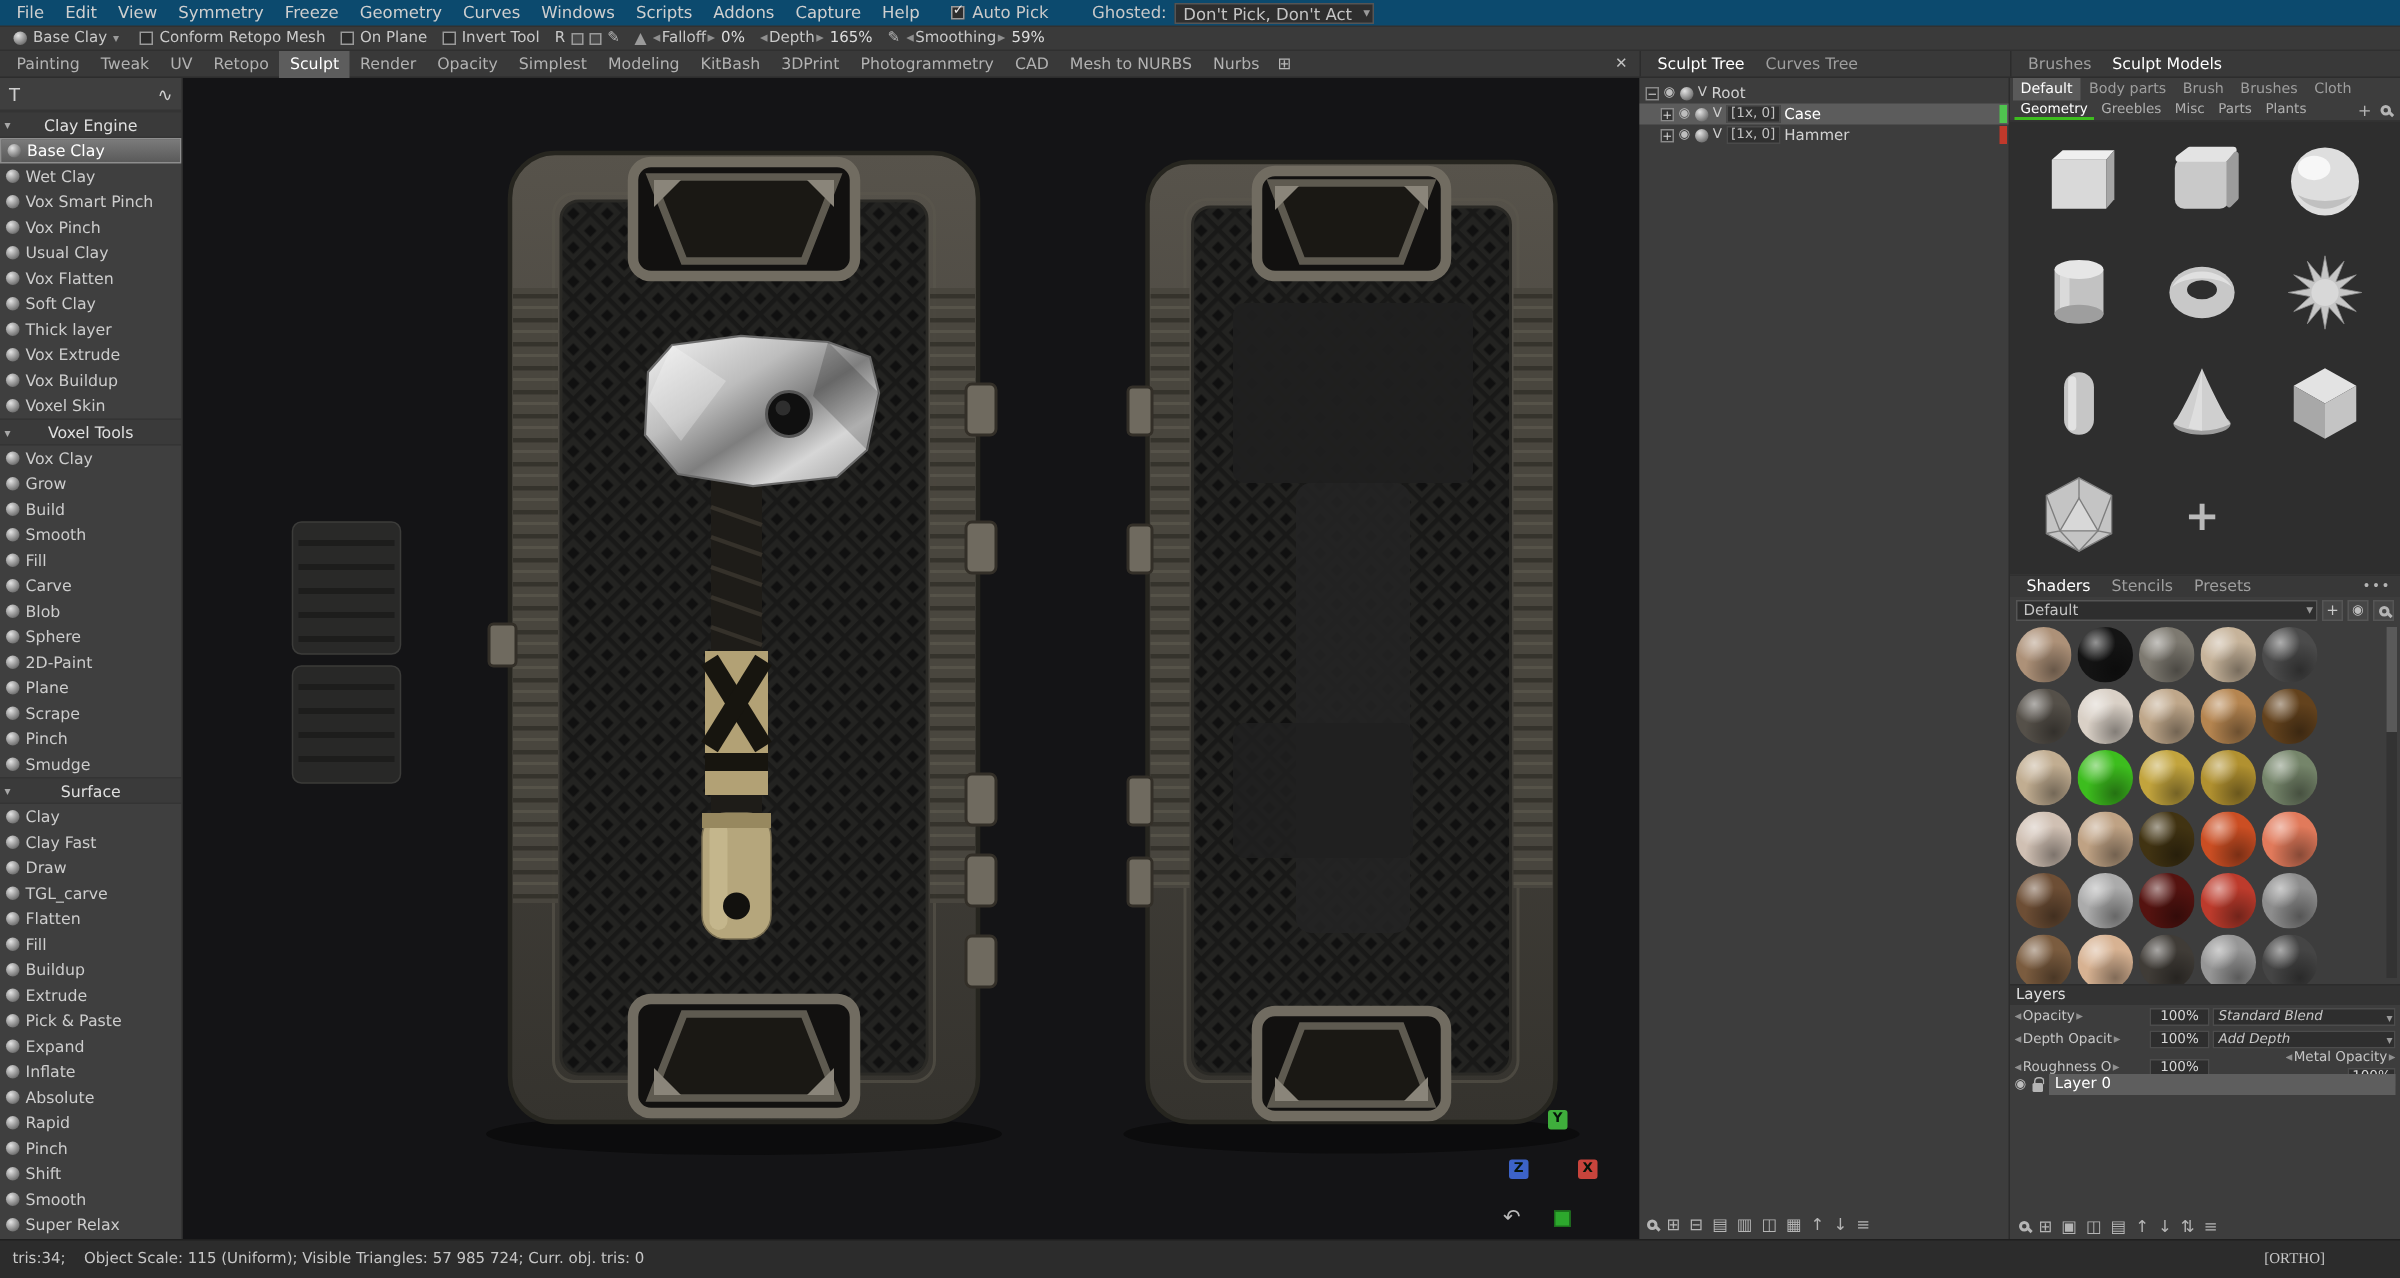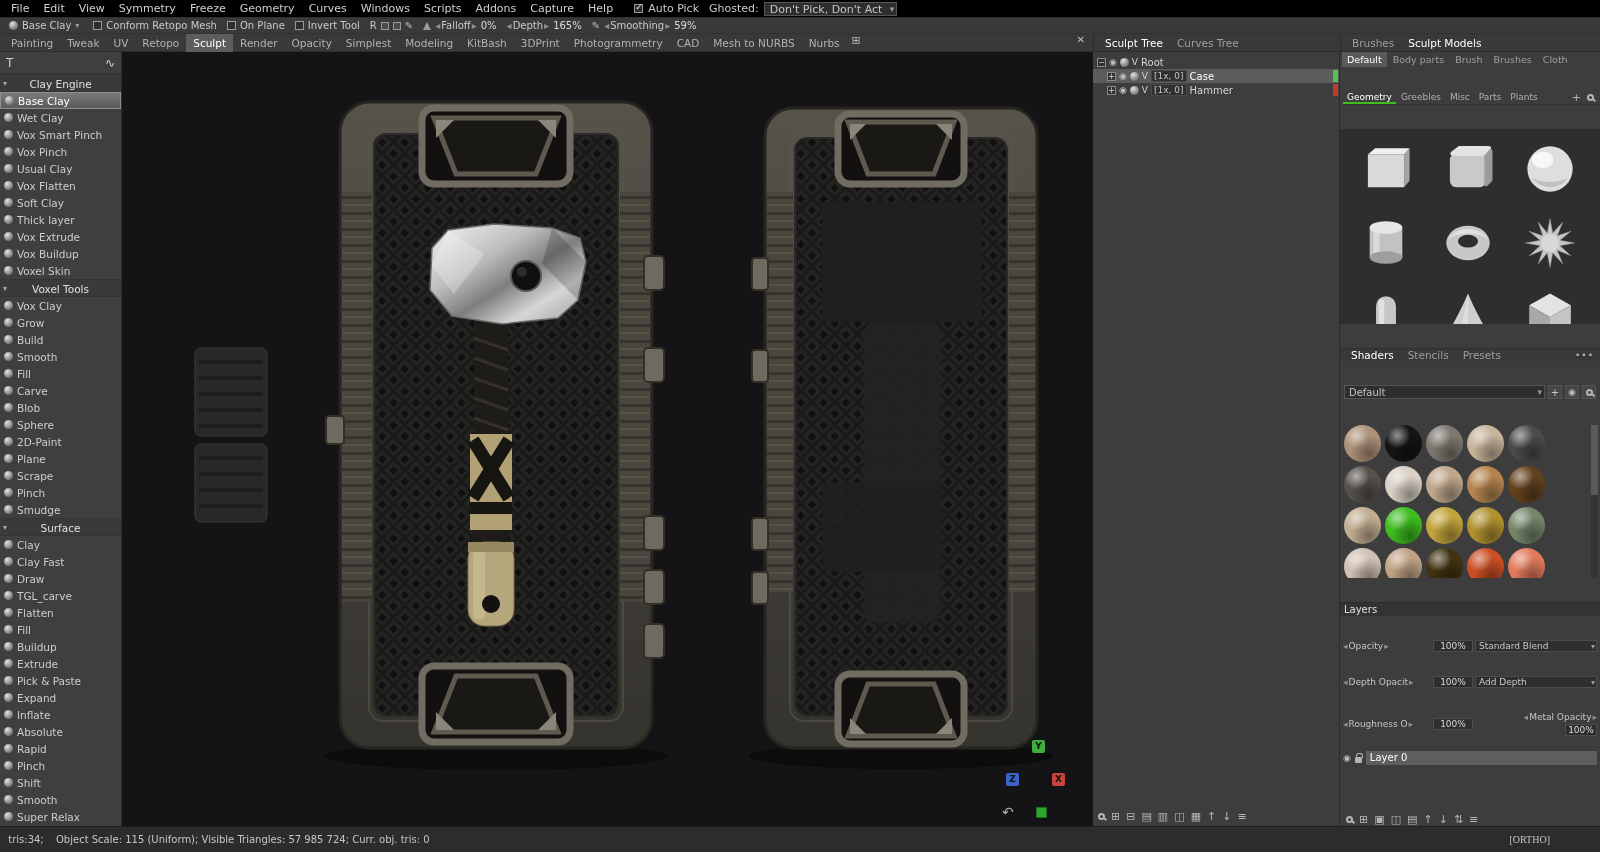--- a/index.html
+++ b/index.html
@@ -3,42 +3,42 @@
 <meta charset="utf-8">
 <style>
   * { box-sizing: border-box; margin: 0; padding: 0; }
   html,body { width:1600px; height:852px; overflow:hidden; }
   body {
     background:#3d3d3d; color:#c9c9c9;
     font-family:"DejaVu Sans","Liberation Sans",sans-serif;
     font-size:11px; cursor:default; -webkit-user-select:none; user-select:none;
   }
   
-  .menubar { height:18px; background:#000000; border-bottom:1px solid #313131; display:flex; align-items:center; padding:0 4px; }
+  .menubar { height:18px; background:#0c4a6e; border-bottom:1px solid #313131; display:flex; align-items:center; padding:0 4px; }
   .mi { padding:0 7px; color:#cfcfcf; }
   .mb-right { display:flex; align-items:center; gap:5px; margin-left:14px; }
   .cb { width:9px; height:9px; border:1px solid #9a9a9a; background:#2d2d2d; display:inline-block; position:relative; flex:0 0 auto; }
   .cb.checked::after { content:"\2713"; position:absolute; top:-3px; left:0px; font-size:9px; color:#e8e8e8; }
   .drop { background:#2e2e2e; border:1px solid #555; padding:0 14px 0 5px; height:14px; line-height:13px; position:relative; color:#c4c4c4; }
   .drop::after { content:"\25BE"; position:absolute; right:2px; top:0; color:#9a9a9a; font-size:9px; }
   
   .toolbar { height:16px; background:#3a3a3a; border-bottom:1px solid #303030; display:flex; align-items:center; gap:10px; padding:0 5px; font-size:10px; }
   .tgroup { display:flex; align-items:center; gap:4px; }
   .chip { display:flex; align-items:center; gap:4px; padding:0 4px; }
   .chip::after { content:"\25BE"; color:#9a9a9a; font-size:8px; }
   .ball { width:9px; height:9px; border-radius:50%; background:radial-gradient(circle at 35% 30%, #e3e3e3, #6f6f6f 75%); display:inline-block; flex:0 0 auto; }
   .spinlabel::before { content:"\25C2"; color:#8f8f8f; margin-right:1px; }
   .spinlabel::after  { content:"\25B8"; color:#8f8f8f; margin-left:1px; }
   .tval { color:#dcdcdc; }
   .sqicon { width:8px; height:8px; border:1px solid #9a9a9a; background:#4a4a4a; display:inline-block; }
   .coneicon { width:0; height:0; border-left:4px solid transparent; border-right:4px solid transparent; border-bottom:8px solid #9a9a9a; display:inline-block; }
   .penicon { color:#b5b5b5; font-size:10px; }
   
   .tabrow { height:18px; background:#393939; border-bottom:1px solid #2d2d2d; display:flex; }
-  .tabs-left { width:1093px; display:flex; align-items:flex-start; padding-left:4px; position:relative; }
+  .tabs-left { width:1093px; display:flex; align-items:center; padding-left:4px; position:relative; }
   .wtab { padding:0 7px; height:18px; line-height:18px; color:#b2b2b2; font-size:10.5px; }
   .wtab.active { background:#5d5d5d; color:#ffffff; }
   .tab-extra { margin-left:5px; color:#b5b5b5; }
   .tab-close { position:absolute; right:8px; color:#c2c2c2; font-size:10px; }
   .panel-tabs { display:flex; align-items:center; border-left:1px solid #2c2c2c; padding-left:4px; }
   .panel-tabs.w1 { width:247px; } .panel-tabs.w2 { width:260px; }
   .ptab { padding:0 7px; color:#9f9f9f; font-size:10.5px; }
   .ptab.active { color:#ffffff; }
   
   .content { display:flex; height:774px; }
@@ -67,21 +67,21 @@
   .exp { width:9px; height:9px; border:1px solid #8a8a8a; font-size:8px; line-height:7px; text-align:center; color:#d5d5d5; background:#333; }
   .eye { font-size:9px; color:#bdbdbd; }
   .vflag { font-size:9px; color:#cfcfcf; }
   .badge { background:#303030; border:1px solid #4a4a4a; font-size:9px; padding:0 2px; color:#c2c2c2; }
   .bar { width:5px; height:12px; margin-left:auto; }
   .pstrip { position:absolute; bottom:2px; left:5px; display:flex; gap:6px; align-items:center; height:16px; }
   .sicon { color:#b5b5b5; font-size:11px; }
   .mag { width:7px; height:7px; border:2px solid #b5b5b5; border-radius:50%; position:relative; display:inline-block; }
   .mag::after { content:""; position:absolute; width:4px; height:2px; background:#b5b5b5; transform:rotate(45deg); right:-4px; bottom:-2px; }
   
-  .rightpanel { width:260px; background:#3d3d3d; display:flex; flex-direction:column; position:relative;gap:24px; }
+  .rightpanel { width:260px; background:#3d3d3d; display:flex; flex-direction:column; position:relative; }
   .subtabs { height:15px; display:flex; align-items:center; padding-left:2px; gap:1px; }
   .subtabs .ptab { font-size:9.5px; padding:0 5px; height:15px; line-height:15px; }
   .subtabs .ptab.active { background:#5a5a5a; color:#fff; }
   .cats { height:14px; display:flex; align-items:center; padding-left:3px; gap:1px; border-bottom:1px solid #333; }
   .cats .ptab { font-size:9px; padding:0 4px; color:#b0b0b0; }
   .cats .ptab.active { color:#fff; border-bottom:2px solid #3dbd1e; }
   .cats-icons { margin-left:auto; display:flex; align-items:center; gap:6px; padding-right:6px; }
   .model-grid { height:302px; background:#2e2e2e; display:grid; grid-template-columns:repeat(3,80px); grid-auto-rows:72px; gap:2px; padding:4px 0 0 6px; overflow:hidden; }
   .mcell { display:flex; align-items:center; justify-content:center; }
   .mcell.add { color:#b9b9b9; font-size:28px; font-weight:bold; }
@@ -93,21 +93,21 @@
   .minibtn { width:14px; height:14px; border:1px solid #555; background:#464646; display:flex; align-items:center; justify-content:center; color:#c9c9c9; font-size:10px; }
   .shader-grid { height:240px; display:grid; grid-template-columns:repeat(5,41px); grid-auto-rows:41px; gap:0px; padding:1px 0 0 3px; overflow:hidden; position:relative; }
   .shball { width:37px; height:37px; border-radius:50%; margin:1px; }
   .sh-scroll { position:absolute; right:2px; top:2px; width:7px; height:234px; background:#333; }
   .sh-thumb { position:absolute; right:2px; top:2px; width:7px; height:70px; background:#5a5a5a; }
   
   .layers-title { height:14px; line-height:14px; background:#333333; padding-left:4px; font-size:10px; color:#e0e0e0; border-top:1px solid #2c2c2c; }
   .lrow { height:15px; display:grid; grid-template-columns:88px 40px 1fr; gap:2px; align-items:center; padding:0 3px; font-size:9px; }
   .lsp { color:#c6c6c6; white-space:nowrap; overflow:hidden; }
   .lval { background:#2e2e2e; border:1px solid #4c4c4c; text-align:center; height:12px; line-height:11px; color:#d8d8d8; }
-  .ldrop { background:#2e2e2e; border:1px solid #4c4c4c; height:12px; line-height:11px; padding:0 12px 0 3px; position:relative; color:#c8c8c8; white-space:nowrap; overflow:hidden; }
+  .ldrop { background:#2e2e2e; border:1px solid #4c4c4c; height:12px; line-height:11px; padding:0 12px 0 3px; position:relative; color:#c8c8c8; white-space:nowrap; overflow:hidden;font-style:italic; }
   .ldrop::after { content:"\25BE"; position:absolutes; position:absolute; right:1px; top:0; color:#9a9a9a; font-size:8px; }
   .metal-pair { display:flex; gap:2px; align-items:flex-end;flex-direction:column; }
   .layer-row { height:16px; display:flex; align-items:center; gap:4px; padding:0 3px; }
   .layer-name { flex:1; background:#5e5e5e; color:#fff; font-size:10px; padding:0 4px; height:14px; line-height:14px; }
   .lock { width:7px; height:6px; background:#b5b5b5; border-radius:1px; position:relative; margin-top:3px; flex:0 0 auto; }
   .lock::before { content:""; position:absolute; top:-4px; left:1px; width:5px; height:4px; border:1px solid #b5b5b5; border-bottom:none; border-radius:3px 3px 0 0; }
   .spacer { flex:1; }
   .rp-strip { height:18px; display:flex; gap:6px; align-items:center; padding-left:6px; }
   
   .statusbar { height:26px; background:#2c2c2c; border-top:1px solid #1f1f1f; display:flex; align-items:center; font-size:10px; color:#c6c6c6; position:relative; }
@@ -129,21 +129,21 @@
       <span class="mi">Curves</span>
       <span class="mi">Windows</span>
       <span class="mi">Scripts</span>
       <span class="mi">Addons</span>
       <span class="mi">Capture</span>
       <span class="mi">Help</span>
     </span>
   <span class="mb-right">
     <span class="cb checked"></span>
     <span>Auto Pick</span>
-    <span style="margin-left:5px;">Ghosted:</span>
+    <span style="margin-left:24px;">Ghosted:</span>
     <span class="drop">Don't Pick, Don't Act</span>
   </span>
 </div>
 
 <div class="toolbar">
   <span class="chip">
     <span class="ball"></span>
     <span>Base Clay</span>
   </span>
   <span class="tgroup">

